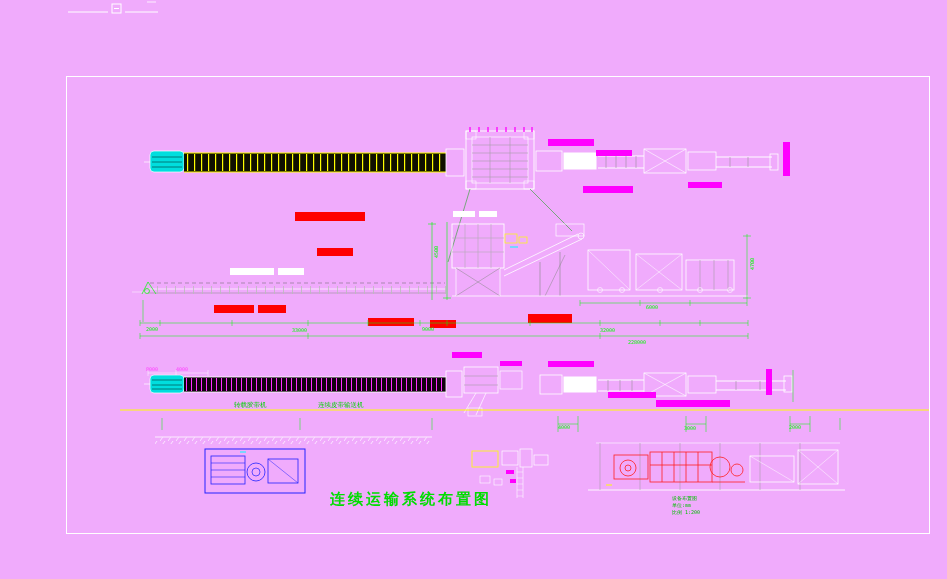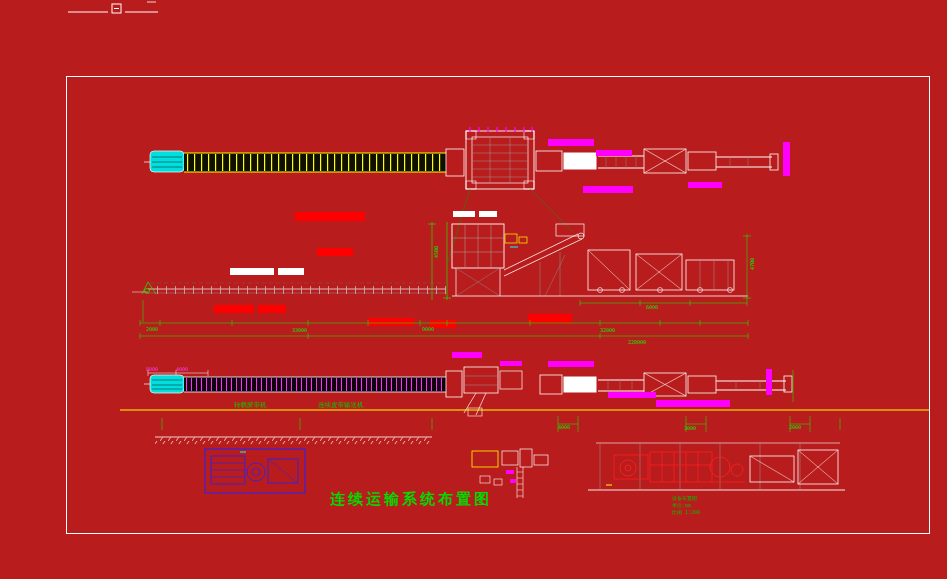--- a/index.html
+++ b/index.html
@@ -1,16 +1,16 @@
 <!DOCTYPE html>
 <html><head>
 <meta charset="utf-8">
 <style>
   html,body{margin:0;padding:0;background:#000;}
-  .stage{position:relative;width:947px;height:579px;background:#b91c1c;overflow:hidden;
+  .stage{position:relative;width:947px;height:579px;background:#f0abfc;overflow:hidden;
          font-family:"DejaVu Sans",sans-serif;}
   svg{position:absolute;left:0;top:0;}
   text{font-family:"DejaVu Sans Mono",monospace;}
   .dim-g{fill:#00ff00;font-size:5px;}
   .dim-m{fill:#ff40ff;font-size:5px;}
   .belt-label{fill:#00d400;font-size:6.5px;}
   .title-txt{fill:#00dd00;font-size:15px;font-weight:bold;letter-spacing:3px;}
   .note-txt{fill:#00c000;font-size:5px;}
 </style>
 </head>

